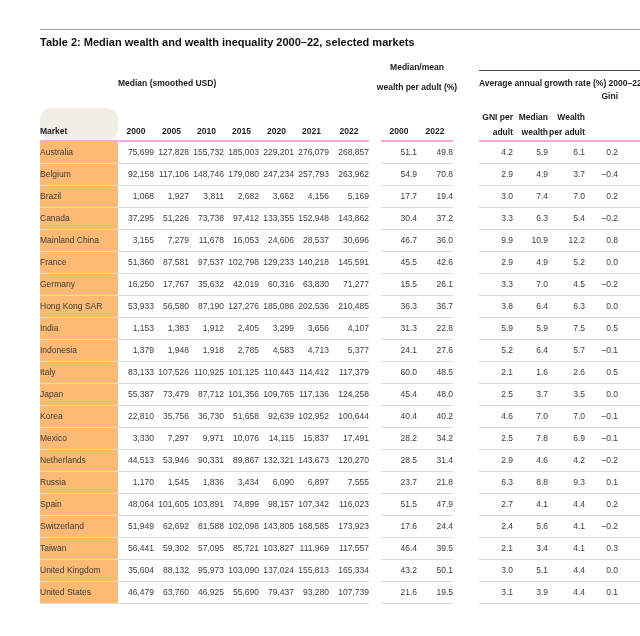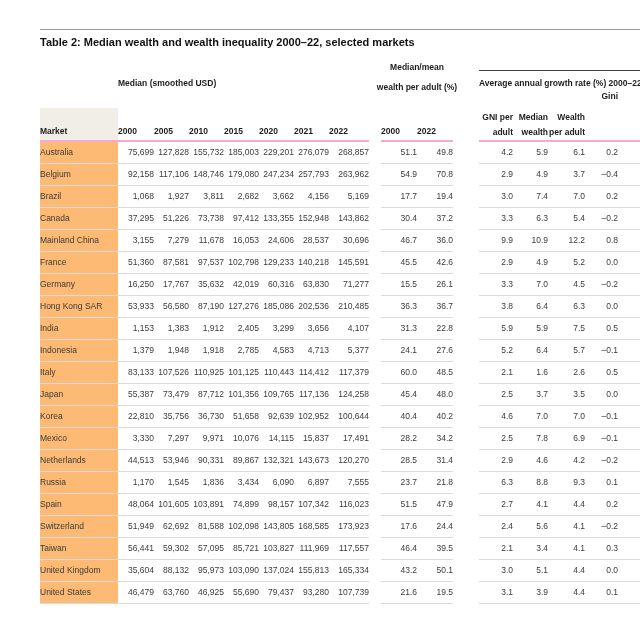--- a/index.html
+++ b/index.html
@@ -4,30 +4,30 @@
 <style>
   html,body{margin:0;padding:0;background:#ffffff;font-family:"Liberation Sans",sans-serif;}
   .page{position:relative;width:640px;height:636px;overflow:hidden;background:#ffffff;}
   .toprule{position:absolute;left:40px;top:29px;width:600px;height:1px;background:#9b9b9b;}
   .title{position:absolute;left:40px;top:36px;font-size:11px;font-weight:bold;color:#111111;white-space:nowrap;letter-spacing:0;}
   table.wtab{position:absolute;left:40px;top:70px;border-collapse:collapse;table-layout:fixed;width:628px;}
   .wtab th,.wtab td{margin:0;padding:0;white-space:nowrap;overflow:visible;font-size:8.5px;}
   thead th{font-weight:bold;color:#1c1c1c;position:relative;}
   .rA th{height:17px;vertical-align:bottom;}
   .rB th{height:16px;vertical-align:bottom;}
-  .rC th{height:22px;vertical-align:bottom;padding-bottom:4px;}
+  .rC th{height:22px;vertical-align:bottom;padding-bottom:4px;border-radius:12px;}
   .gtitle{text-align:left;padding-left:2px;}
   .growth-title{border-top:1px solid #454545;}
   .gcenter{text-align:center;}
   .ctr{position:absolute;bottom:16px;left:50%;transform:translateX(-50%);white-space:nowrap;}
   .gsub{vertical-align:bottom;padding-bottom:3px;}
   .gsub .l{display:block;line-height:15px;text-align:right;}
   .gsub.single{padding-bottom:36px;}
   .hdru{border-bottom:2px solid #f9a8d4;}
-  .yr{text-align:left;}
+  .yr{text-align:center;}
   .lblh{background:#f1eee8;text-align:left;padding-left:3px;}
   tbody td{height:21px;line-height:21px;border-bottom:1px solid #dcdad6;color:#3b3b3b;}
   tbody td.sp{border-bottom:none;}
   .lbl{background:#fdba74;padding-left:3px;text-align:left;}
   .num{text-align:right;}
   th.sp{border-bottom:none;}
   .source{position:absolute;left:40px;top:581px;font-size:8.5px;color:#4f4f4f;white-space:nowrap;}
 </style>
 </head>
 <body>

